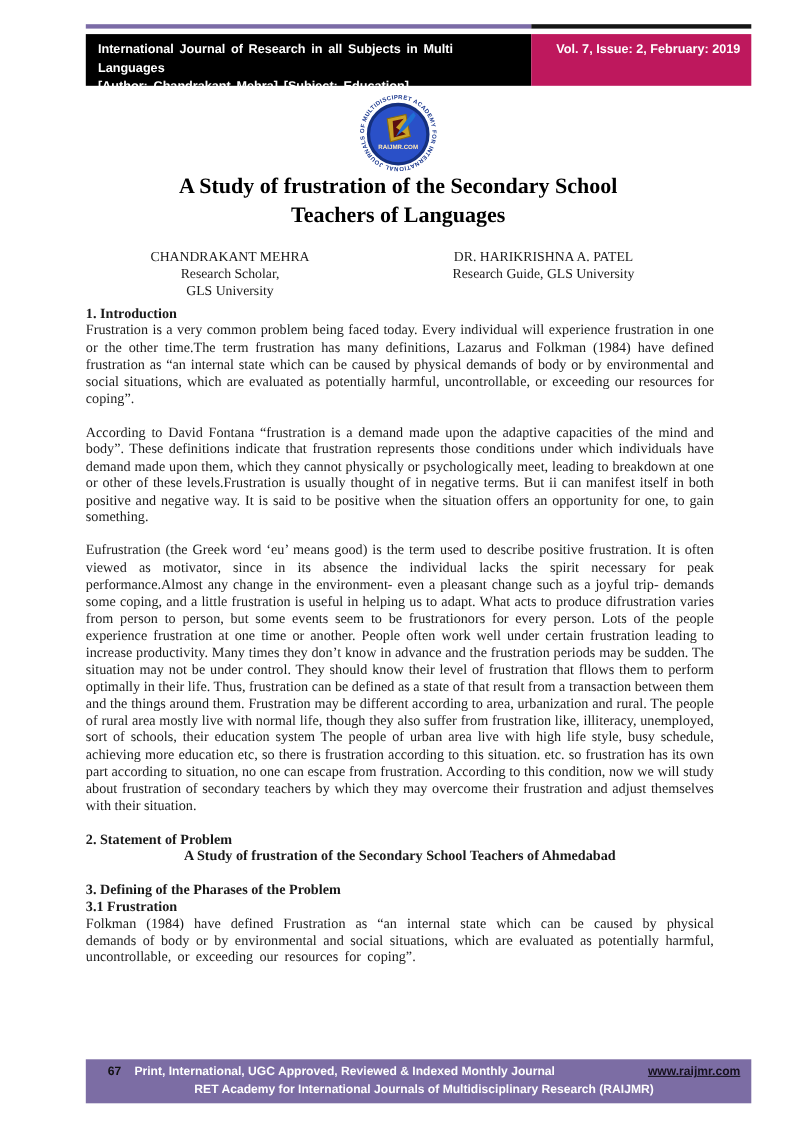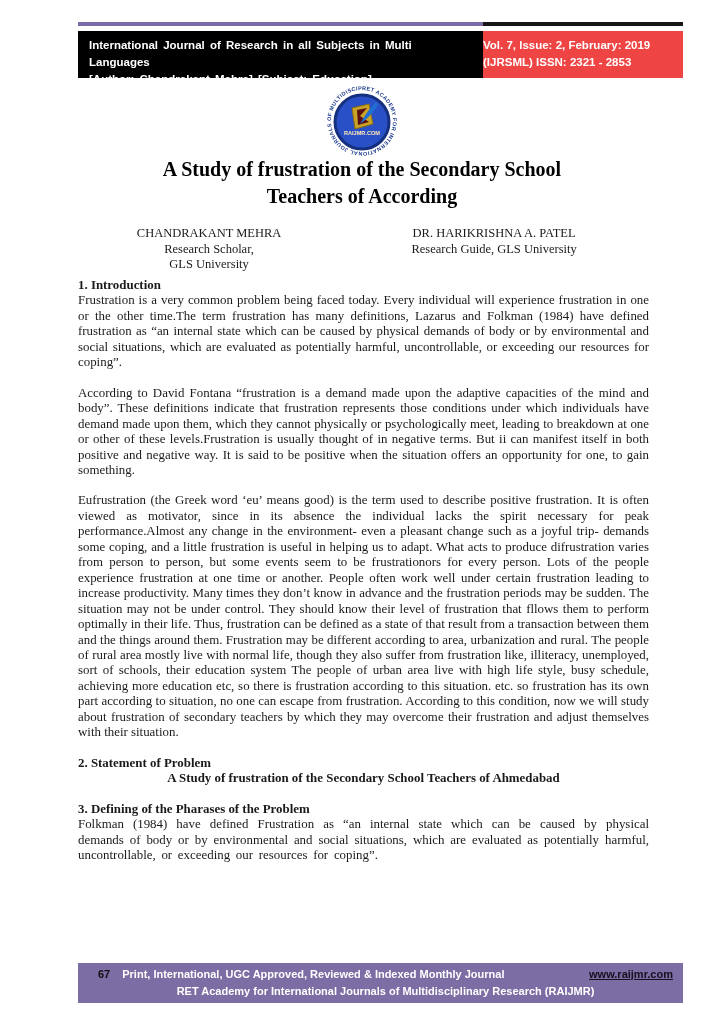--- a/index.html
+++ b/index.html
@@ -11,21 +11,21 @@
   }
   
   .top-strip { position:absolute; left:78px; top:22px; width:605px; height:4px; display:flex; }
   .top-strip .seg-purple { width:405px; background:#7b6ba6; }
   .top-strip .seg-black  { flex:1; background:#151515; }
   
   .banner { position:absolute; left:78px; top:31px; width:605px; height:47px; display:flex;
             font-family:"Liberation Sans", sans-serif; font-weight:bold; }
   .banner-left { width:405px; background:#000000; color:#ffffff; padding:6px 8px 0 11px;
                  font-size:11.5px; line-height:17px; word-spacing:2px; }
-  .banner-right { flex:1; background:#ef4444; color:#ffffff; 
+  .banner-right { flex:1; background:#be185d; color:#ffffff; text-align:right;
                   padding:6px 10px 0 0; font-size:11.5px; line-height:17px; }
   
   .logo-wrap { position:absolute; left:0; top:84px; width:724px; display:flex; justify-content:center; }
   
   .paper-title { position:absolute; left:0; top:156px; width:724px; text-align:center;
                  font-weight:bold; font-size:20px; line-height:27px; color:#000; }
   
   .authors { position:absolute; left:78px; top:226px; width:570px; display:flex; font-size:12.5px; line-height:15.5px; }
   .authors .col-left  { width:46%; text-align:center; }
   .authors .col-right { width:54%; text-align:center; }
@@ -56,21 +56,20 @@
     <div class="seg-black"></div>
   </div>
 
   <div class="banner">
     <div class="banner-left">
       <div>International Journal of Research in all Subjects in Multi Languages</div>
       <div>[Author: Chandrakant Mehra] [Subject: Education]</div>
     </div>
     <div class="banner-right">
       <div>Vol. 7, Issue: 2, February: 2019</div>
-      <div>(IJRSML)  ISSN: 2321 - 2853</div>
     </div>
   </div>
 
   <div class="logo-wrap">
     <div>
       <svg width="76" height="74" viewBox="0 0 76 74">
         <defs>
           <path id="ringpath" d="M 38 6 a 31 31 0 1 1 -0.02 0" fill="none"></path>
         </defs>
         <text font-size="5.4" font-family="Liberation Sans, sans-serif" font-weight="bold" fill="#1d3a8f" letter-spacing="0.4">
@@ -80,21 +79,21 @@
         <path d="M 28 24 L 45 20 L 49 40 L 31 45 Z" fill="#c9a227" stroke="#8a6d12" stroke-width="1"></path>
         <path d="M 33 26 L 43 24 L 36 32 L 45 38 L 34 41 Z" fill="#5a1010"></path>
         <path d="M 52 18 C 46 24 40 32 36 40 C 42 36 50 28 54 21 Z" fill="#1f6fd4"></path>
         <text x="38" y="51" text-anchor="middle" font-size="5.6" font-family="Liberation Sans, sans-serif" font-weight="bold" fill="#ffe9b8">RAIJMR.COM</text>
       </svg>
     </div>
   </div>
 
   <div class="paper-title">
     <div>A Study of frustration of the Secondary School</div>
-    <div>Teachers of According</div>
+    <div>Teachers of Languages</div>
   </div>
 
   <div class="authors">
     <div class="col-left">
       <div>CHANDRAKANT MEHRA</div>
       <div>Research Scholar,</div>
       <div>GLS University</div>
     </div>
     <div class="col-right">
       <div>DR. HARIKRISHNA A. PATEL</div>
@@ -103,20 +102,21 @@
   </div>
 
   <div class="content">
     <div class="heading">1. Introduction</div>
     <p class="para">Frustration is a very common problem being faced today. Every individual will experience frustration in one or the other time.The term frustration has many definitions, Lazarus and Folkman (1984) have defined frustration as “an internal state which can be caused by physical demands of body or by environmental and social situations, which are evaluated as potentially harmful, uncontrollable, or exceeding our resources for coping”.</p>
     <p class="para">According to David Fontana “frustration is a demand made upon the adaptive capacities of the mind and body”. These definitions indicate that frustration represents those conditions under which individuals have demand made upon them, which they cannot physically or psychologically meet, leading to breakdown at one or other of these levels.Frustration is usually thought of in negative terms. But ii can manifest itself in both positive and negative way. It is said to be positive when the situation offers an opportunity for one, to gain something.</p>
     <p class="para">Eufrustration (the Greek word ‘eu’ means good) is the term used to describe positive frustration. It is often viewed as motivator, since in its absence the individual lacks the spirit necessary for peak performance.Almost any change in the environment- even a pleasant change such as a joyful trip- demands some coping, and a little frustration is useful in helping us to adapt. What acts to produce difrustration varies from person to person, but some events seem to be frustrationors for every person. Lots of the people experience frustration at one time or another. People often work well under certain frustration leading to increase productivity. Many times they don’t know in advance and the frustration periods may be sudden. The situation may not be under control. They should know their level of frustration that fllows them to perform optimally in their life. Thus, frustration can be defined as a state of that result from a transaction between them and the things around them. Frustration may be different according to area, urbanization and rural. The people of rural area mostly live with normal life, though they also suffer from frustration like, illiteracy, unemployed, sort of schools, their education system The people of urban area live with high life style, busy schedule, achieving more education etc, so there is frustration according to this situation. etc. so frustration has its own part according to situation, no one can escape from frustration. According to this condition, now we will study about frustration of secondary teachers by which they may overcome their frustration and adjust themselves with their situation.</p>
     <div class="heading">2. Statement of Problem</div>
     <div class="statement">A Study of frustration of the Secondary School Teachers of Ahmedabad</div>
     <div class="heading">3. Defining of the Pharases of the Problem</div>
+    <div class="heading">3.1 Frustration</div>
     <p class="para wide">Folkman (1984) have defined Frustration as “an internal state which can be caused by physical demands of body or by environmental and social situations, which are evaluated as potentially harmful, uncontrollable, or exceeding our resources for coping”.</p>
   </div>
 
   <div class="footer">
     <div class="row1">
       <span class="page-num">67</span>
       <span class="f-line1">Print, International, UGC Approved,  Reviewed &amp; Indexed Monthly Journal</span>
       <span class="website">www.raijmr.com</span>
     </div>
     <div class="row2">RET Academy for International Journals of Multidisciplinary Research (RAIJMR)</div>

